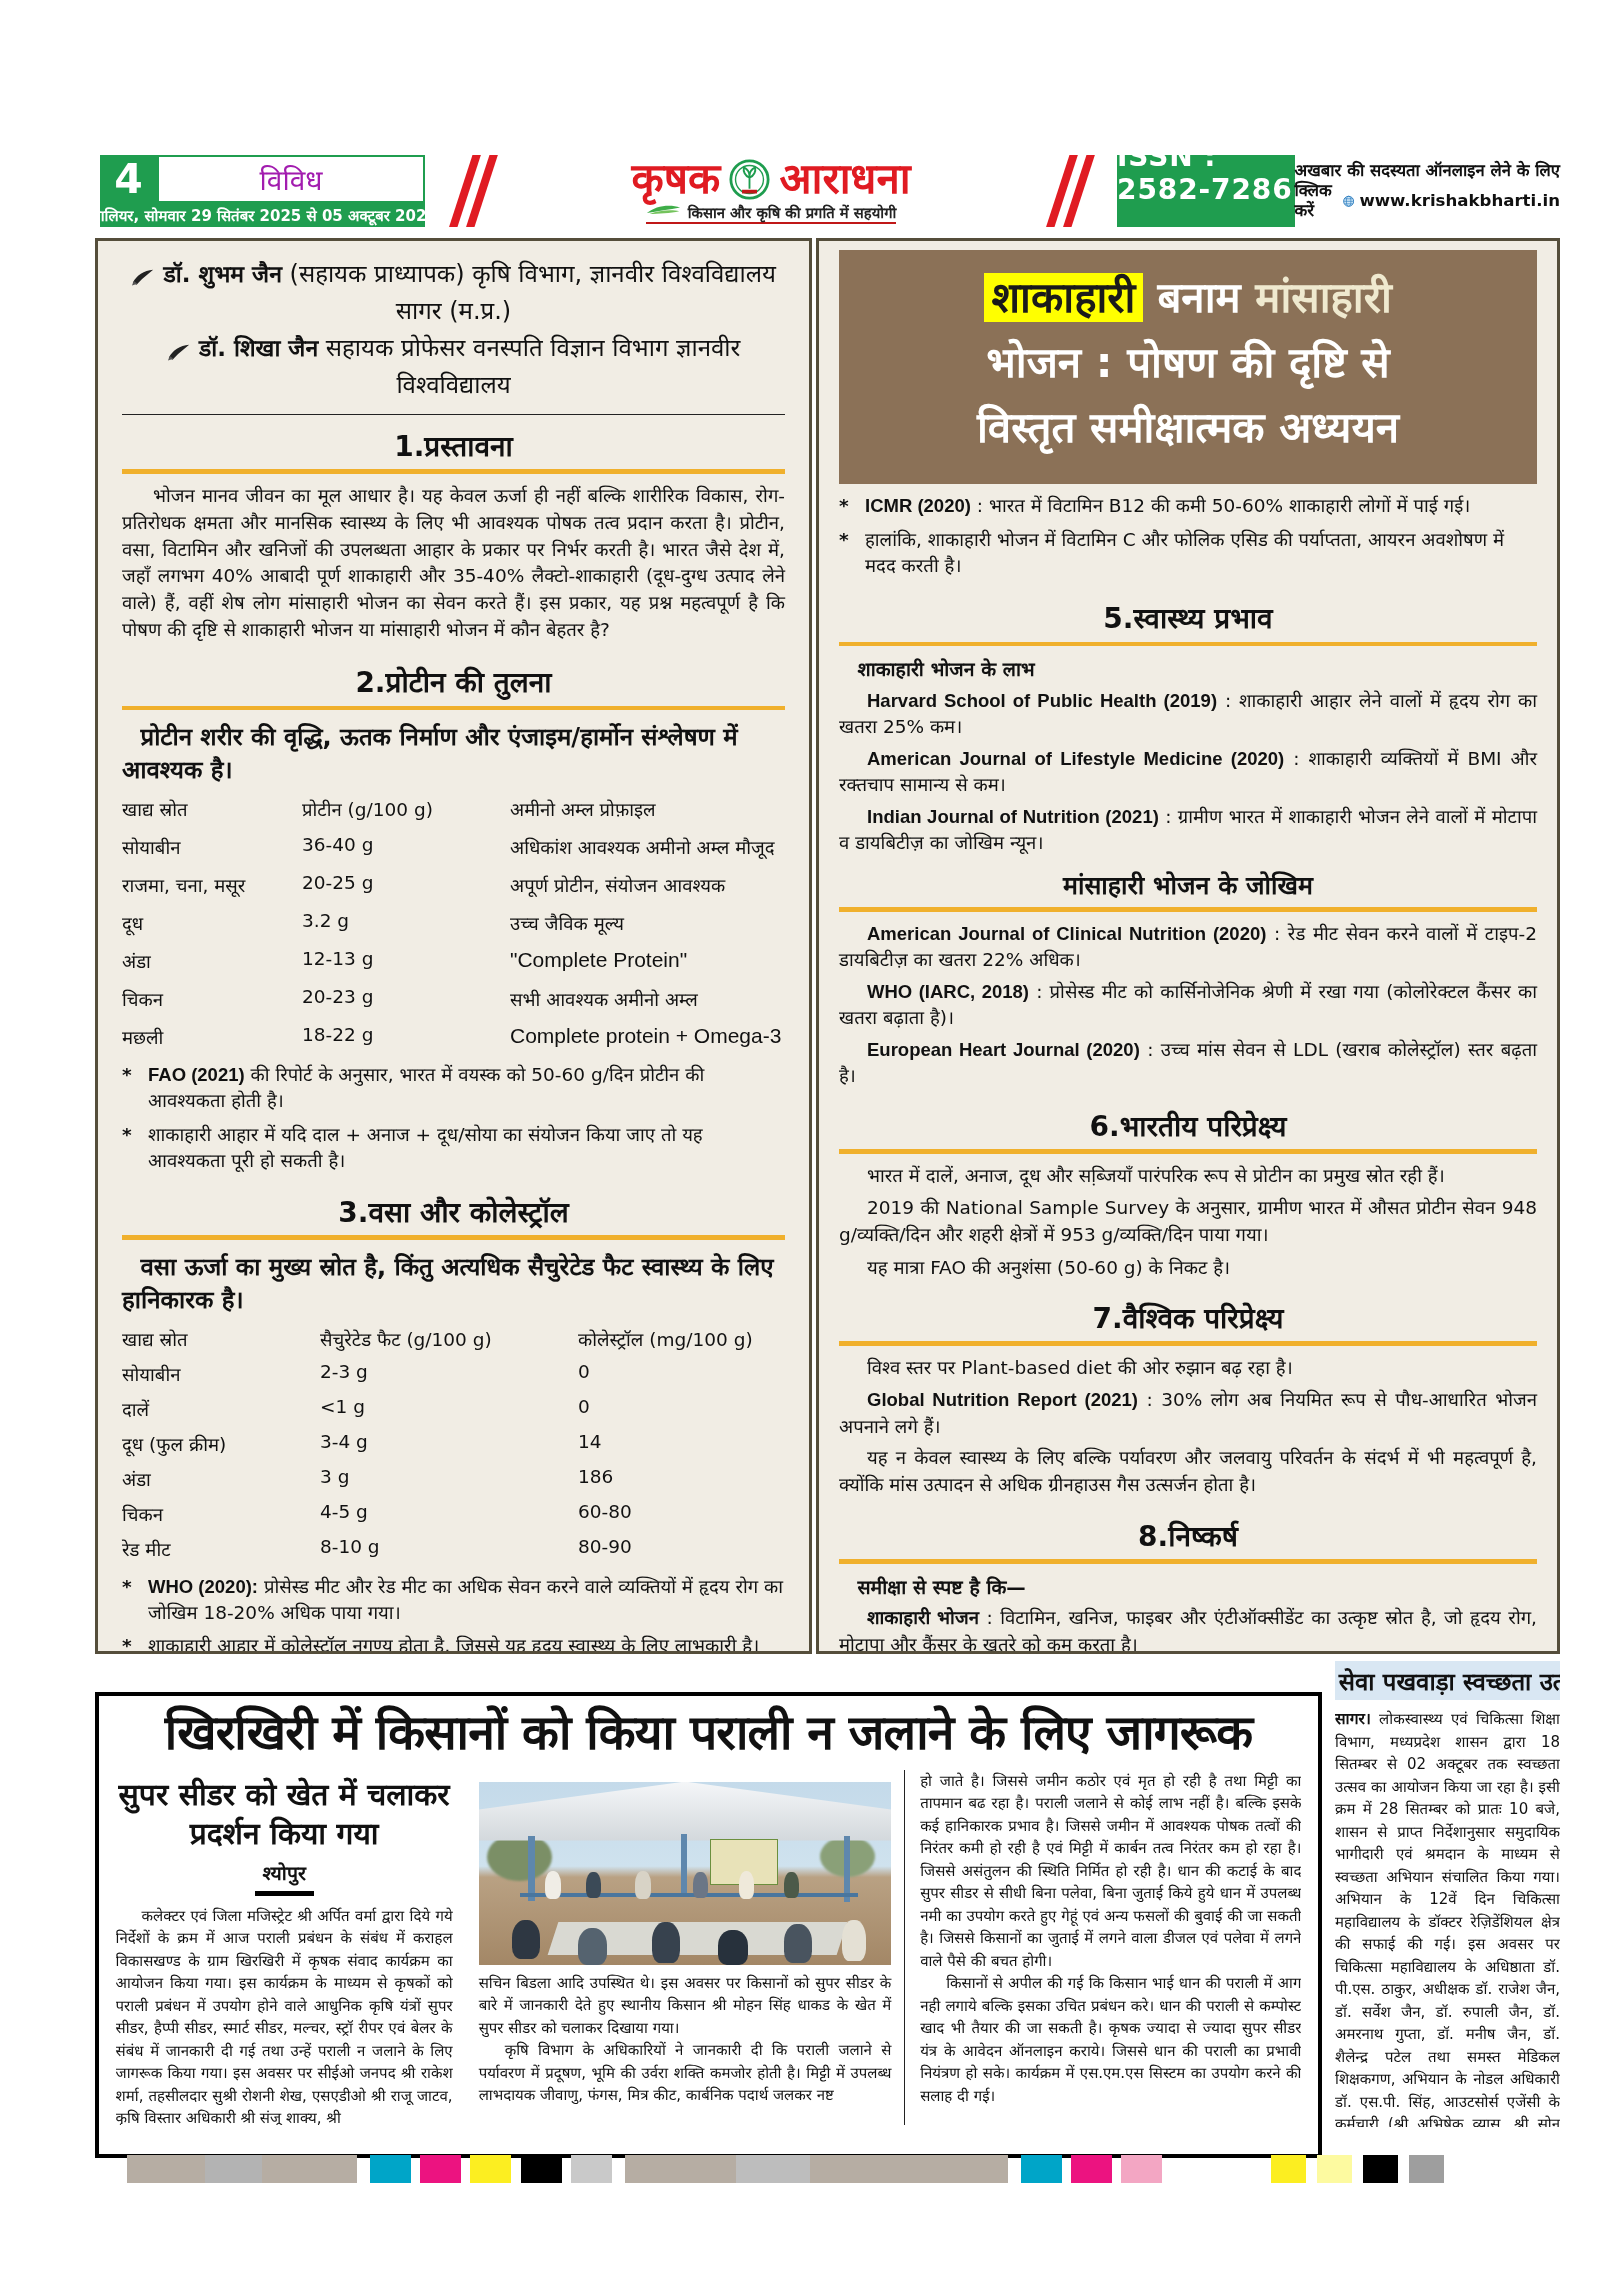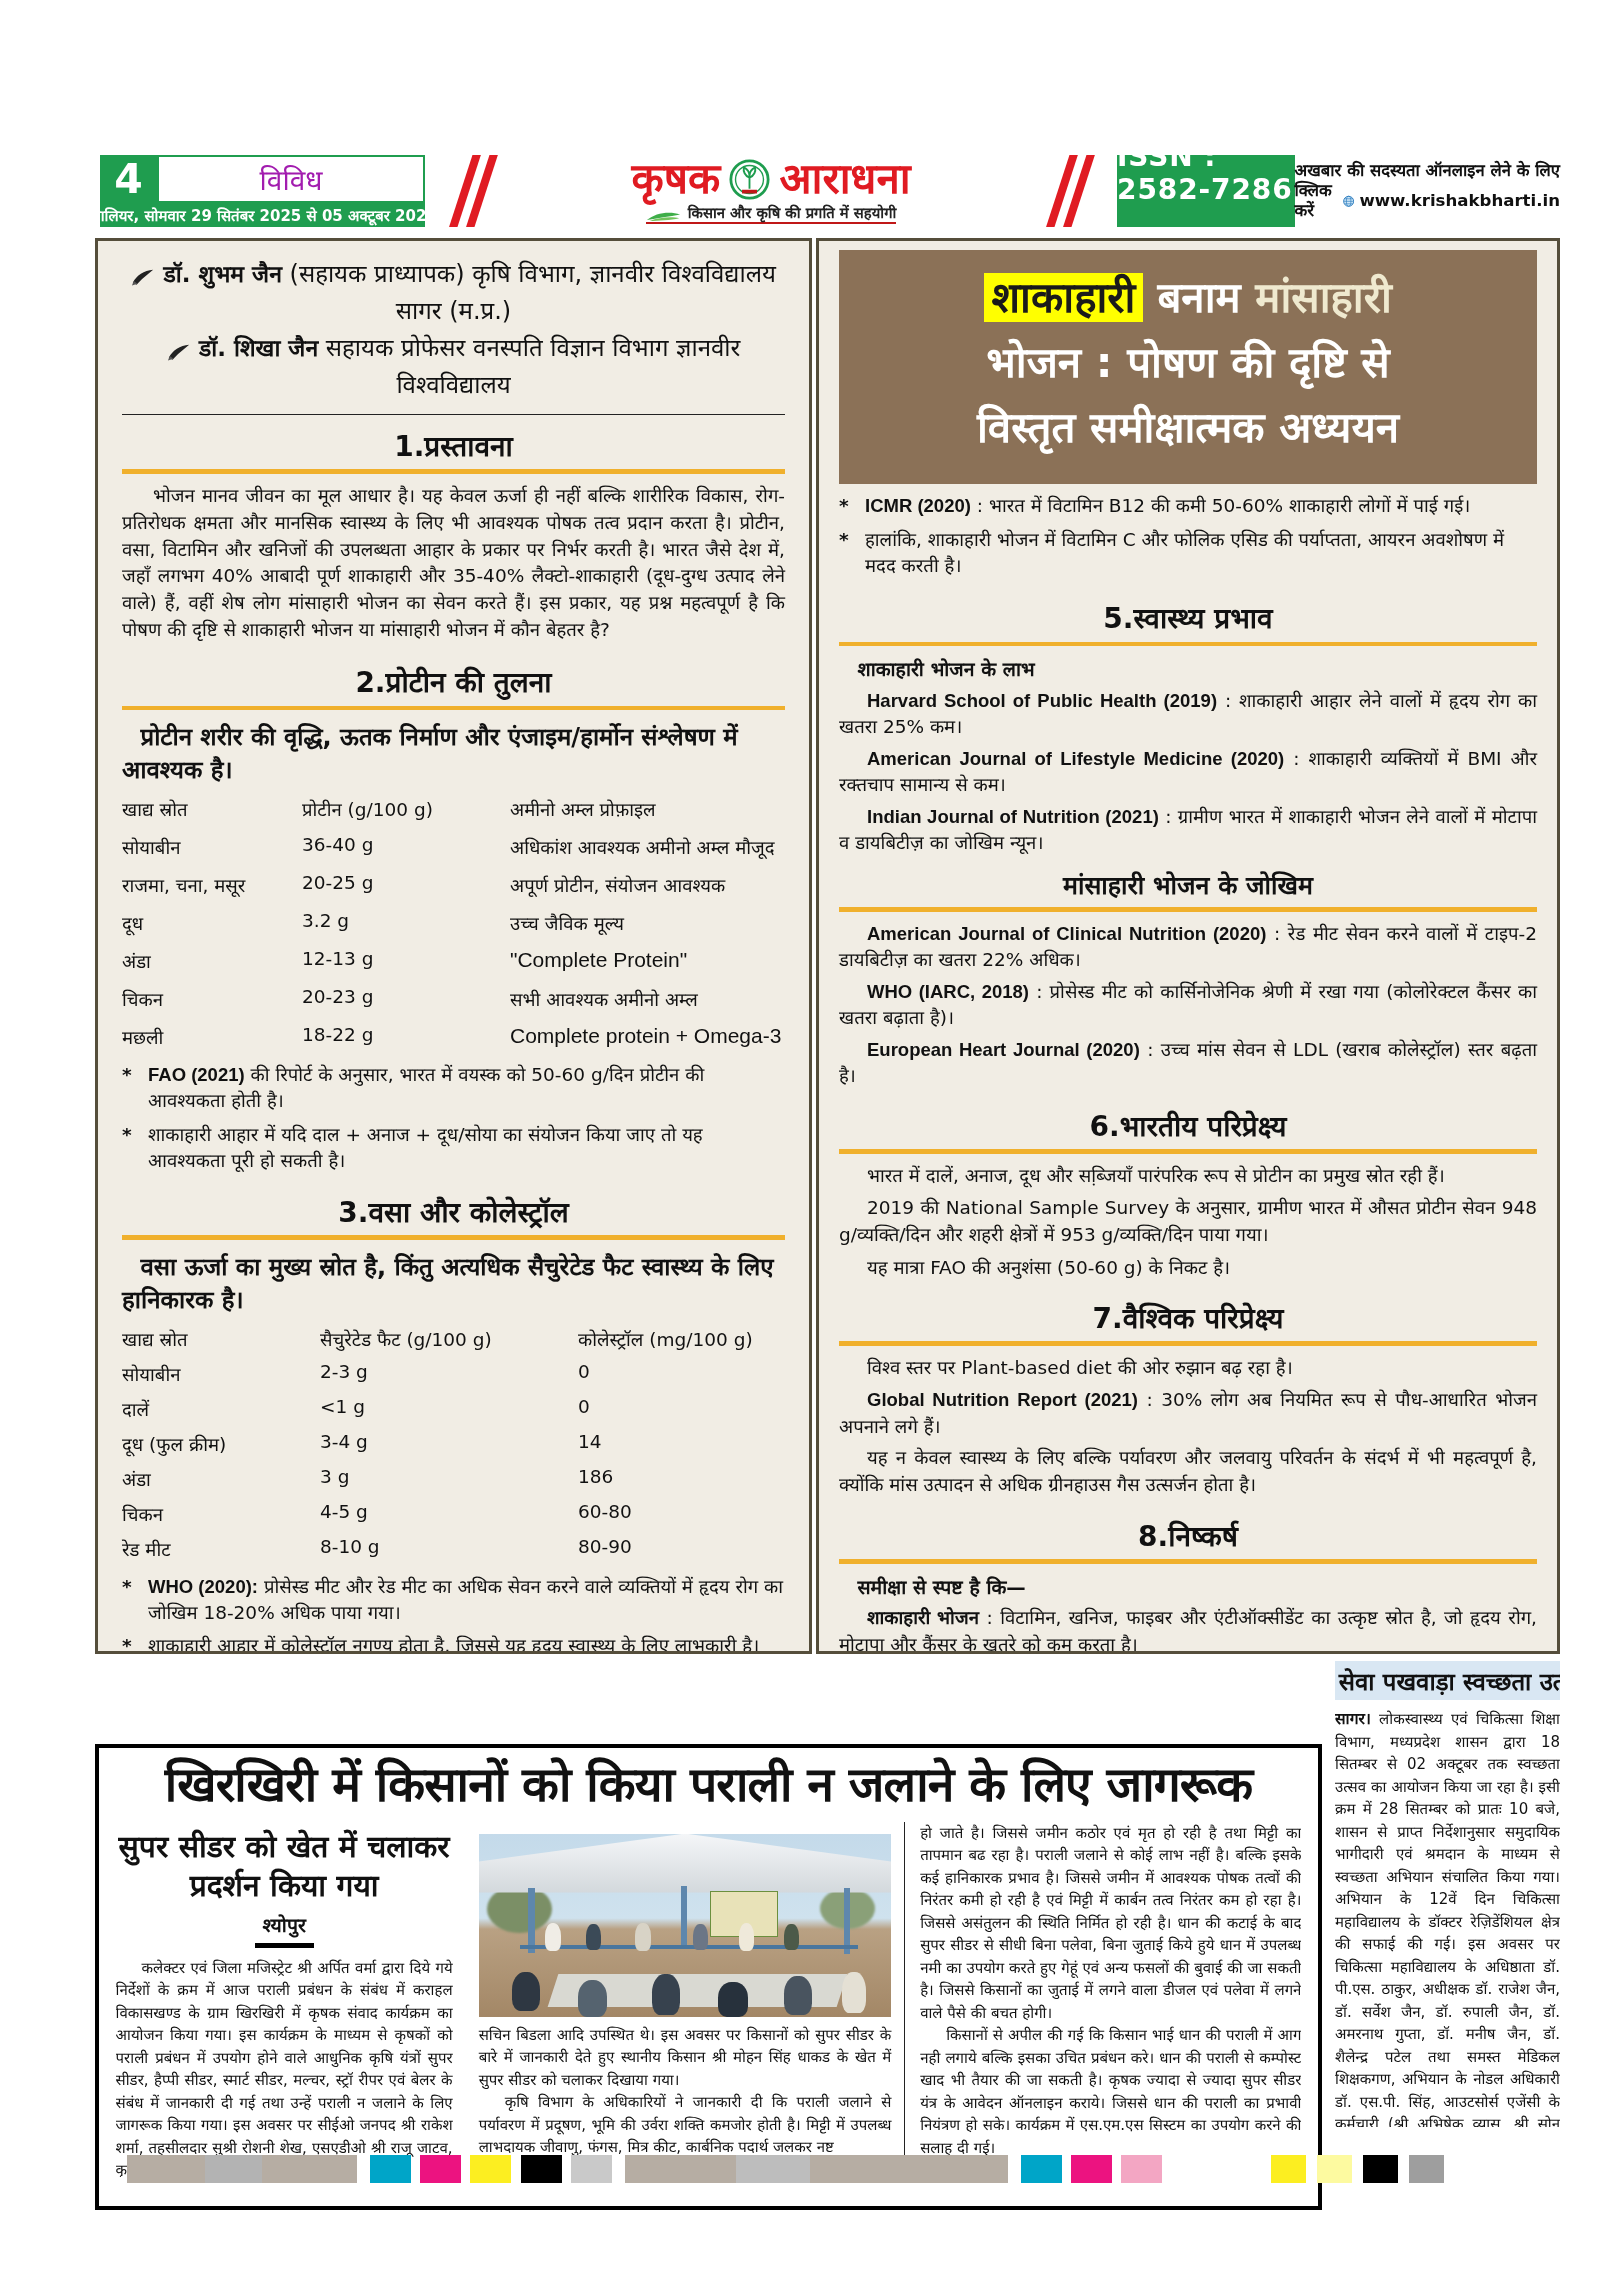--- a/index.html
+++ b/index.html
@@ -9,21 +9,21 @@
   
   .masthead{position:absolute;left:100px;top:155px;width:1460px;height:72px;background:#1f9d4f;display:flex;}
   .mh-left{width:325px;display:flex;flex-direction:column;}
   .mh-left-top{flex:1;display:flex;}
   .pageno{width:57px;background:#1f9d4f;color:#fff;font-size:41px;font-weight:bold;display:flex;align-items:center;justify-content:center;}
   .sect{flex:1;background:#fff;color:#a21caf;font-size:28px;font-weight:normal;display:flex;align-items:center;justify-content:center;border:2.8px solid #1f9d4f;}
   .dateline{height:28px;background:#1f9d4f;color:#fff;font-size:15px;font-weight:bold;display:flex;align-items:center;justify-content:center;white-space:nowrap;}
   .mh-center{flex:1;background:#fff;position:relative;display:flex;flex-direction:column;align-items:center;justify-content:center;overflow:hidden;}
   .logo-row{display:flex;align-items:center;gap:9.2px;line-height:1;}
   .logo-w1,.logo-w2{color:#e01b22;font-size:42px;font-weight:bold;}
-  .tagline-row{display:flex;align-items:flex-end;gap:7px;margin-top:1.8px;border-bottom:2.8px solid #c01818;padding-bottom:0;}
+  .tagline-row{display:flex;align-items:flex-start;gap:7px;margin-top:1.8px;border-bottom:2.8px solid #c01818;padding-bottom:0;}
   .tagline-row span{font-size:14.8px;font-weight:bold;color:#222;}
   .slash{position:absolute;top:-7.4px;width:8.3px;height:92px;background:#e01b22;transform:rotate(18deg);}
   .mh-right{width:443px;display:flex;flex-direction:row;}
   .issn{height:35px;background:#1f9d4f;color:#fff;font-size:28px;font-weight:bold;display:flex;align-items:center;justify-content:center;letter-spacing:0.9px;}
   .subscribe{flex:1;background:#fff;display:flex;flex-direction:column;align-items:center;justify-content:center;font-size:16.6px;font-weight:bold;line-height:1.2;}
   .sub2{display:flex;align-items:center;gap:5.5px;}
 
   
   .panel{position:absolute;background:#f1ede4;border:3.7px solid #554e3b;box-sizing:border-box;overflow:hidden;}
   .panel-left{left:95px;top:238px;width:717px;height:1416px;padding:9.2px 24px;}
@@ -59,21 +59,21 @@
   .titlebox .cream{color:#efe9cf;}
   .rn{font-size:18.5px;line-height:1.42;}
   .rp .note{font-size:18.5px;}
   .subhead-bold{font-size:19.4px;font-weight:bold;margin:1.8px 0 5.5px;text-indent:18.5px;}
   .ritem{font-size:18.5px;line-height:1.42;text-align:justify;margin:0 0 5.5px;}
   .ritem b{font-family:"Liberation Sans",sans-serif;}
   .ritem .ind{display:inline-block;width:28px;}
   .rpara{font-size:18.5px;line-height:1.45;text-align:justify;text-indent:28px;margin:0 0 5.5px;}
 
   
-  .bottom-box{position:absolute;left:95px;top:1744px;width:1227px;height:466px;border:4.6px solid #000;background:#fff;box-sizing:border-box;padding:7.4px 16.6px;overflow:hidden;}
+  .bottom-box{position:absolute;left:95px;top:1692px;width:1227px;height:466px;border:4.6px solid #000;background:#fff;box-sizing:border-box;padding:7.4px 16.6px;overflow:hidden;}
   .headline{font-size:48px;font-weight:bold;text-align:center;letter-spacing:-0.9px;line-height:1.15;margin:1.8px 0 9.2px;}
   .cols{display:flex;height:355px;overflow:hidden;}
   .bcol{overflow:hidden;}
   .bcol1{width:343px;padding-right:13px;}
   .bcol2{width:420px;padding:12px 13px;}
   .bcol3{width:388px;border-left:1.8px solid #222;padding-left:14.8px;}
   .subhead{font-size:30px;font-weight:bold;text-align:center;line-height:1.3;margin:5.5px 0 3.7px;}
   .place{font-size:19.4px;font-weight:bold;text-align:center;margin:5.5px 0 1.8px;}
   .pdiv{width:59px;height:4.6px;background:#000;margin:5.5px auto 9.2px;}
   .btext{font-size:15px;line-height:1.5;text-align:justify;}

